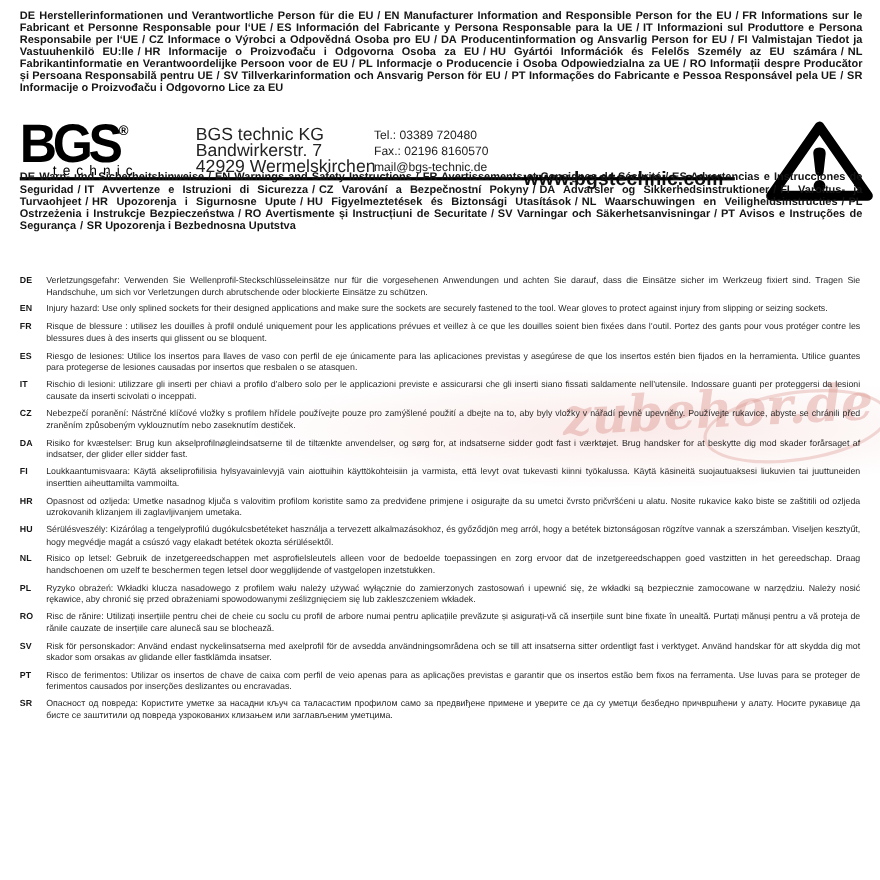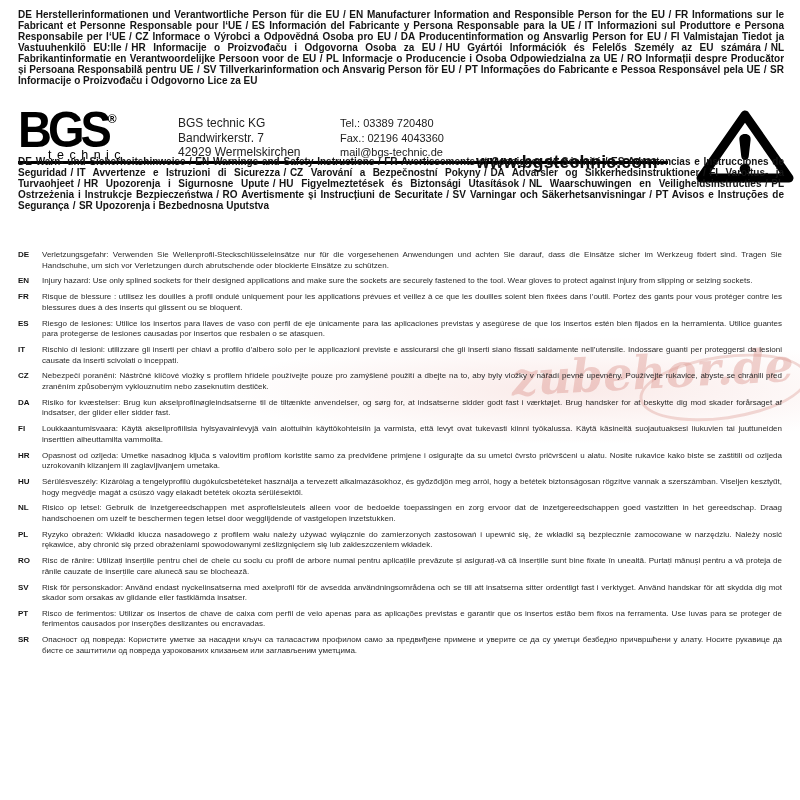--- a/index.html
+++ b/index.html
@@ -23,21 +23,21 @@
 
   
   .masthead { position:absolute; top:90px; left:18px; width:766px; height:72px;margin-top:18px; }
   .logo { position:absolute; left:0; top:0; width:140px; color:#000; }
   .logo-bgs {
     font-size:47px; font-weight:900; letter-spacing:-4px;
     line-height:0.92; font-stretch:condensed; transform:scaleY(1.05);
   }
   .logo-bgs .reg { font-size:12px; vertical-align:super; letter-spacing:0; font-weight:700; position:relative; top:-6px; }
   .logo-technic { font-size:12.5px; font-weight:400; letter-spacing:5.5px; margin:-3px 0 0 30px; }
-  .addr-block { position:absolute; left:160px; top:8px; font-size:12px; line-height:14.5px; color:#222; }
+  .addr-block { position:absolute; left:160px; top:8px; font-size:16px; line-height:14.5px; color:#222; }
   .contact-block { position:absolute; left:322px; top:8px; font-size:11px; line-height:14.5px; color:#222; }
   .website { position:absolute; left:458px; top:44px; font-size:17.5px; font-weight:700; color:#111; letter-spacing:0.2px;text-align:right; }
   .triangle { position:absolute; left:676px; top:0; }
 
   .rule { position:absolute; top:161px; left:18px; width:650px; height:3px; background:#000; }
 
   
   .warnings-list { position:absolute; top:250px; left:18px; width:766px; }
   .warning-row { display:grid; grid-template-columns:24px 1fr; margin-bottom:5.4px; }
   .lang-code { font-size:8px; line-height:10.5px; font-weight:700; color:#151515; }
@@ -83,21 +83,21 @@
       </div>
 
       <div class="addr-block">
         <div>BGS technic KG</div>
         <div>Bandwirkerstr. 7</div>
         <div>42929 Wermelskirchen</div>
       </div>
 
       <div class="contact-block">
         <div>Tel.: 03389 720480</div>
-        <div>Fax.: 02196 4043360</div>
+        <div>Fax.: 02196 8160570</div>
         <div>mail@bgs-technic.de</div>
       </div>
 
       <div class="website">www.bgstechnic.com</div>
 
       <div class="triangle">
         <svg width="102" height="76" viewBox="0 0 102 76" xmlns="http://www.w3.org/2000/svg">
           <path d="M51 7 L95 70 L7 70 Z" fill="none" stroke="#000" stroke-width="9" stroke-linejoin="round"></path>
           <path d="M51 26 c4 0 6 2.5 5.6 6 l-1.8 16 c-0.3 2.6 -1.6 4 -3.8 4 s-3.5 -1.4 -3.8 -4 l-1.8 -16 c-0.4 -3.5 1.6 -6 5.6 -6 Z" fill="#000"></path>
           <circle cx="51" cy="61" r="5.4" fill="#000"></circle>

